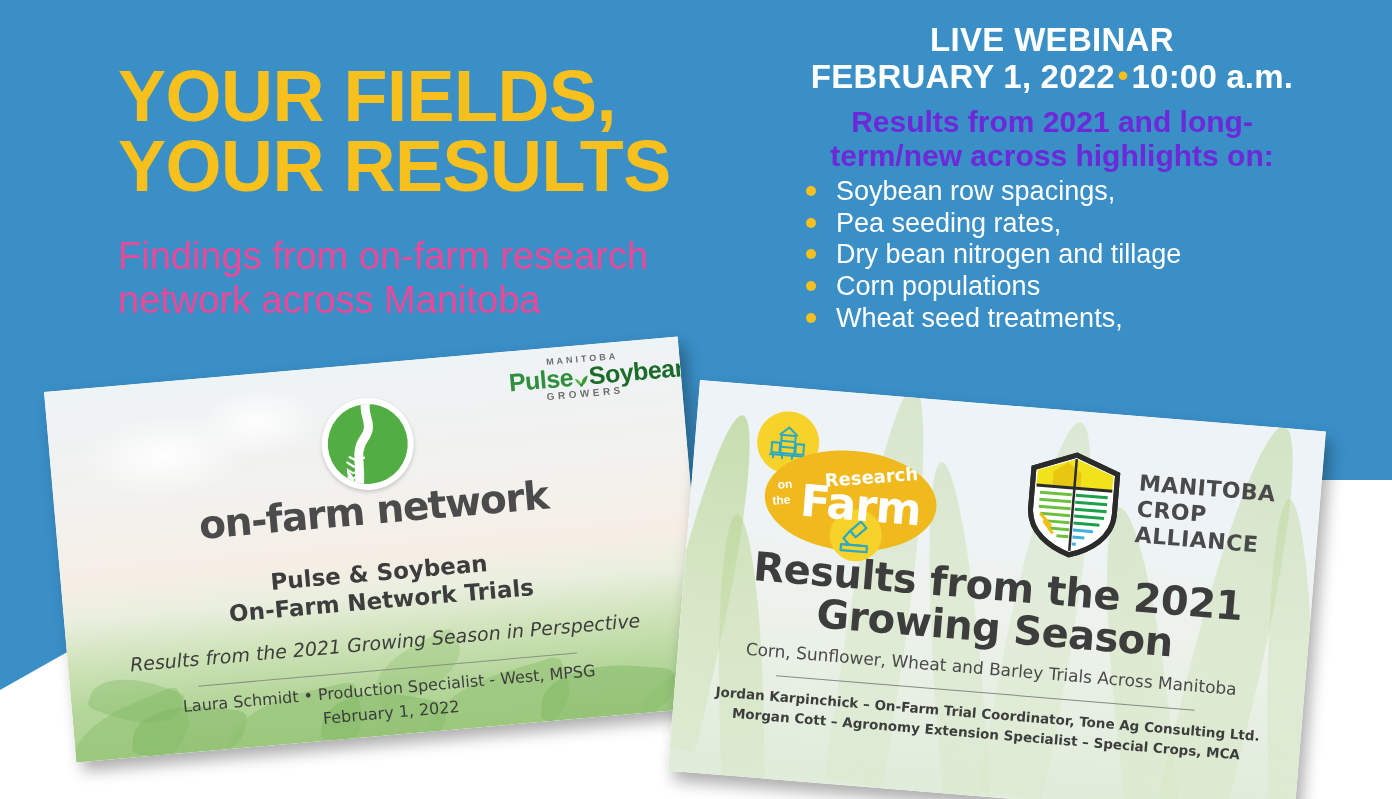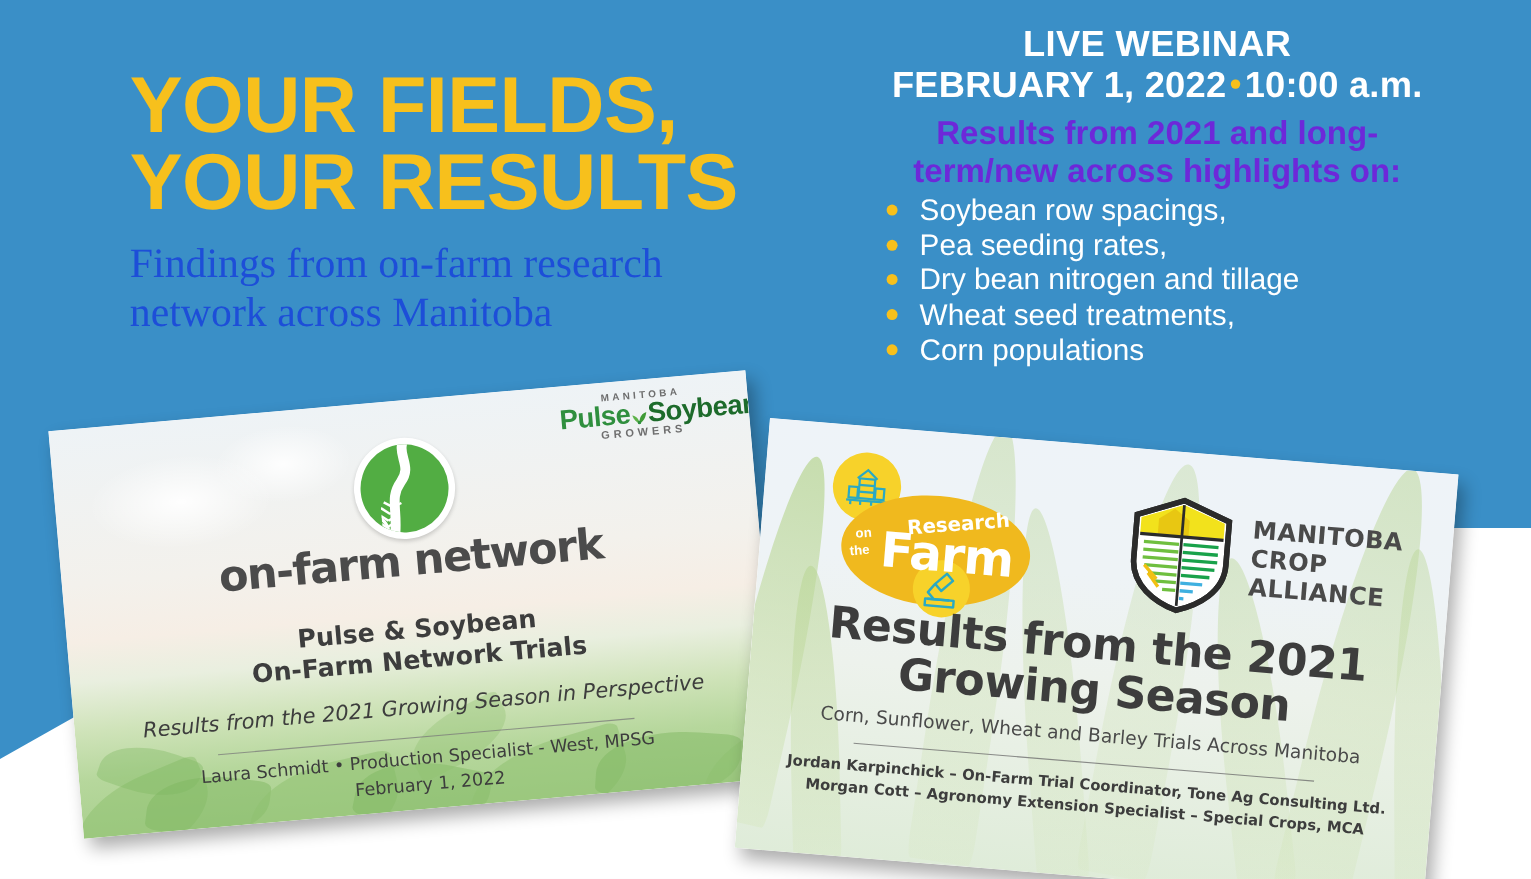--- a/index.html
+++ b/index.html
@@ -20,22 +20,22 @@
 
   
   .headline-block{position:absolute;left:118px;top:62px;width:640px;}
   .headline{
     font-family:"Liberation Sans", sans-serif;
     font-weight:bold;font-size:72px;line-height:0.97;
     color:#f7c01c;letter-spacing:-0.5px;margin:0;
     text-transform:uppercase;
   }
   .subheadline{
-    margin-top:16px;
-    font-size:38px;line-height:1.17;color:#1d4ed8;font-weight:normal;font-family:Liberation Serif, serif;
+    margin-top:32px;
+    font-size:38px;line-height:1.17;color:#ec4899;font-weight:normal;
   }
 
   
   .webinar-block{position:absolute;right:60px;top:22px;width:560px;text-align:center;}
   .live-label{
     font-weight:bold;font-size:33px;color:#ffffff;letter-spacing:0.3px;line-height:1.12;
   }
   .date-line{
     font-weight:bold;font-size:33px;color:#ffffff;letter-spacing:0.2px;line-height:1.12;
     white-space:nowrap;
@@ -217,22 +217,22 @@
       <span>FEBRUARY 1, 2022</span><span class="sep">•</span><span>10:00 a.m.</span>
     </div>
     <div class="results-head">
       <div>Results from 2021 and long-</div>
       <div>term/new across highlights on:</div>
     </div>
     <ul class="topics">
       <li><span class="dot"></span><span>Soybean row spacings,</span></li>
       <li><span class="dot"></span><span>Pea seeding rates,</span></li>
       <li><span class="dot"></span><span>Dry bean nitrogen and tillage</span></li>
+      <li><span class="dot"></span><span>Corn populations</span></li>
       <li><span class="dot"></span><span>Wheat seed treatments,</span></li>
-      <li><span class="dot"></span><span>Corn populations</span></li>
     </ul>
   </div>
 
   <div class="card" id="card-left">
     <div class="card-bg">
       <div class="leaf" style="left:-10px;bottom:-20px;width:130px;height:70px;transform:rotate(-18deg);"></div>
       <div class="leaf2" style="left:60px;bottom:-8px;width:110px;height:56px;transform:rotate(12deg);"></div>
       <div class="leaf" style="left:150px;bottom:-30px;width:140px;height:78px;transform:rotate(-8deg);"></div>
       <div class="leaf2" style="left:250px;bottom:-16px;width:120px;height:60px;transform:rotate(16deg);"></div>
       <div class="leaf" style="left:350px;bottom:-24px;width:150px;height:74px;transform:rotate(-12deg);"></div>

